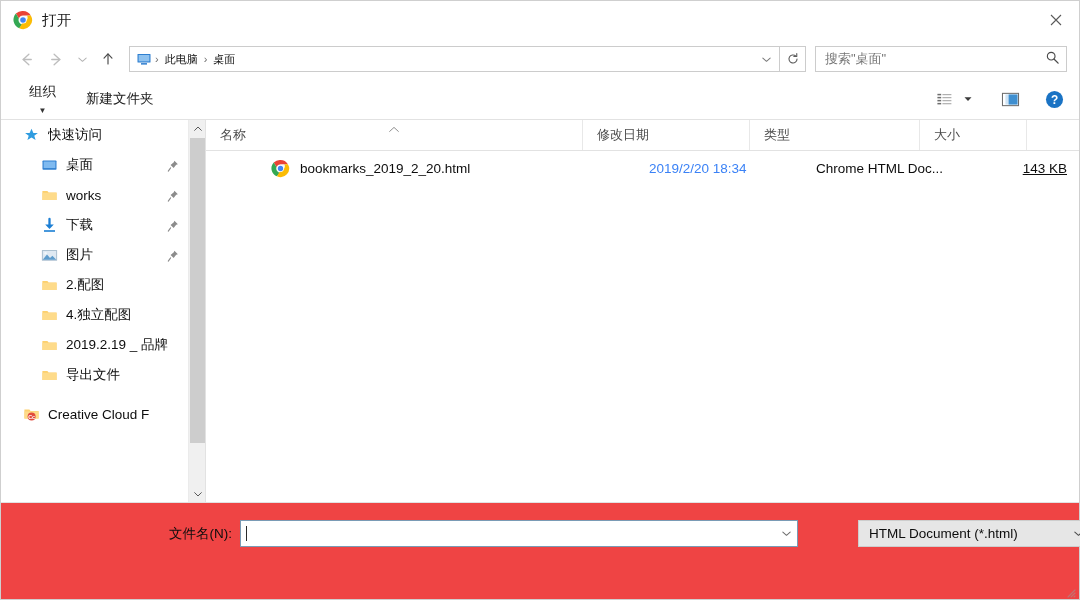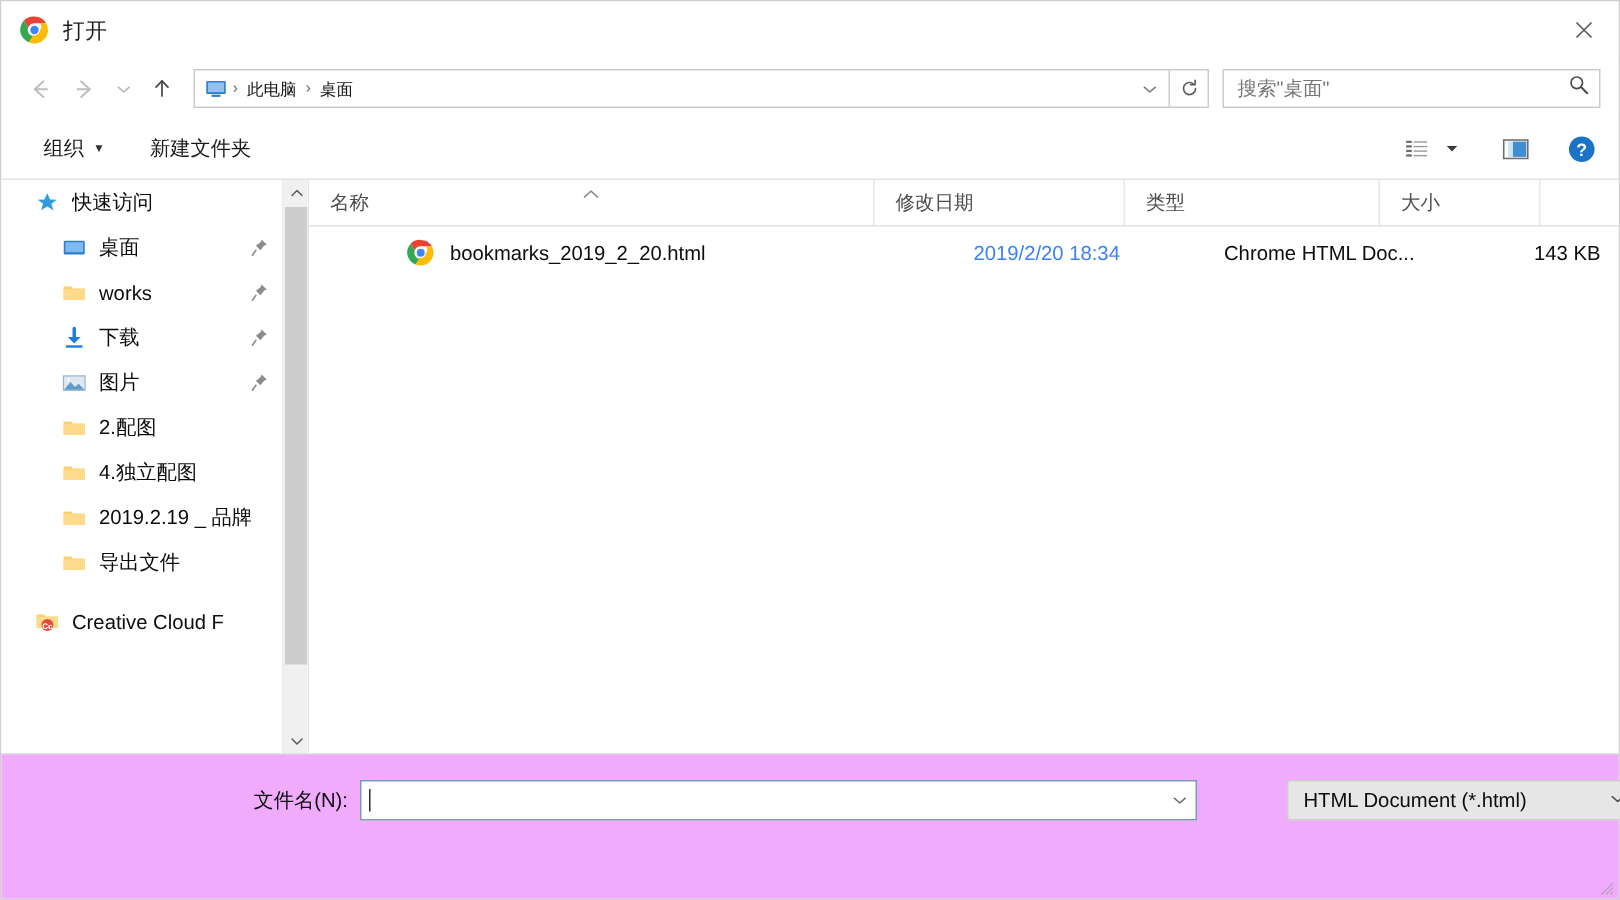--- a/index.html
+++ b/index.html
@@ -103,20 +103,21 @@
     display: flex; align-items: center;
     background: #ffffff;
     border-bottom: 1px solid #e2e2e2;
     padding: 0 10px 0 18px;
   }
   .cmd-item {
     font-size: 13.5px; color: #1a1a1a;
     display: flex; align-items: center; gap: 6px;
     padding: 4px 10px; margin-right: 10px;
     white-space: nowrap;
+    flex-direction: column;
   }
   .cmd-caret { font-size: 8px; color: #333; line-height: 1; }
   .cmd-spacer { flex: 1 1 auto; }
   .cmd-icon-btn {
     width: 30px; height: 28px; display: flex;
     align-items: center; justify-content: center; flex: none;
   }
   .cmd-icon-btn.wide { width: 18px; }
 
   
@@ -211,28 +212,28 @@
     font-size: 13.5px; color: #0d0d0d;
     display: flex; align-items: center;
     padding-left: 14px; box-sizing: border-box;
     white-space: nowrap; overflow: hidden;
   }
   .cell-name { width: 377px; flex: none; padding-left: 13px; }
   .cell-date { width: 167px; flex: none; color: #3b82f6; }
   .cell-type { width: 170px; flex: none; }
   .cell-size {
     width: 107px; flex: none;
-    justify-content: flex-end; padding-right: 12px; padding-left: 0;
+    justify-content: flex-end; padding-right: 12px; padding-left: 0; text-decoration: underline;
   }
   .file-ico { width: 19px; height: 19px; flex: none; margin-right: 10px; }
 
   
   .footer {
     height: 96px; min-height: 96px;
-    background: #f0abfc;
+    background: #ef4444;
     border-top: 1px solid #e2e2e2;
     position: relative;
   }
   .fn-row {
     position: absolute; left: 168px; top: 17px;
     display: flex; align-items: center;
   }
   .fn-label { font-size: 13.5px; color: #0d0d0d; margin-right: 8px; white-space: nowrap; }
   .fn-input {
     width: 558px; height: 27px;

